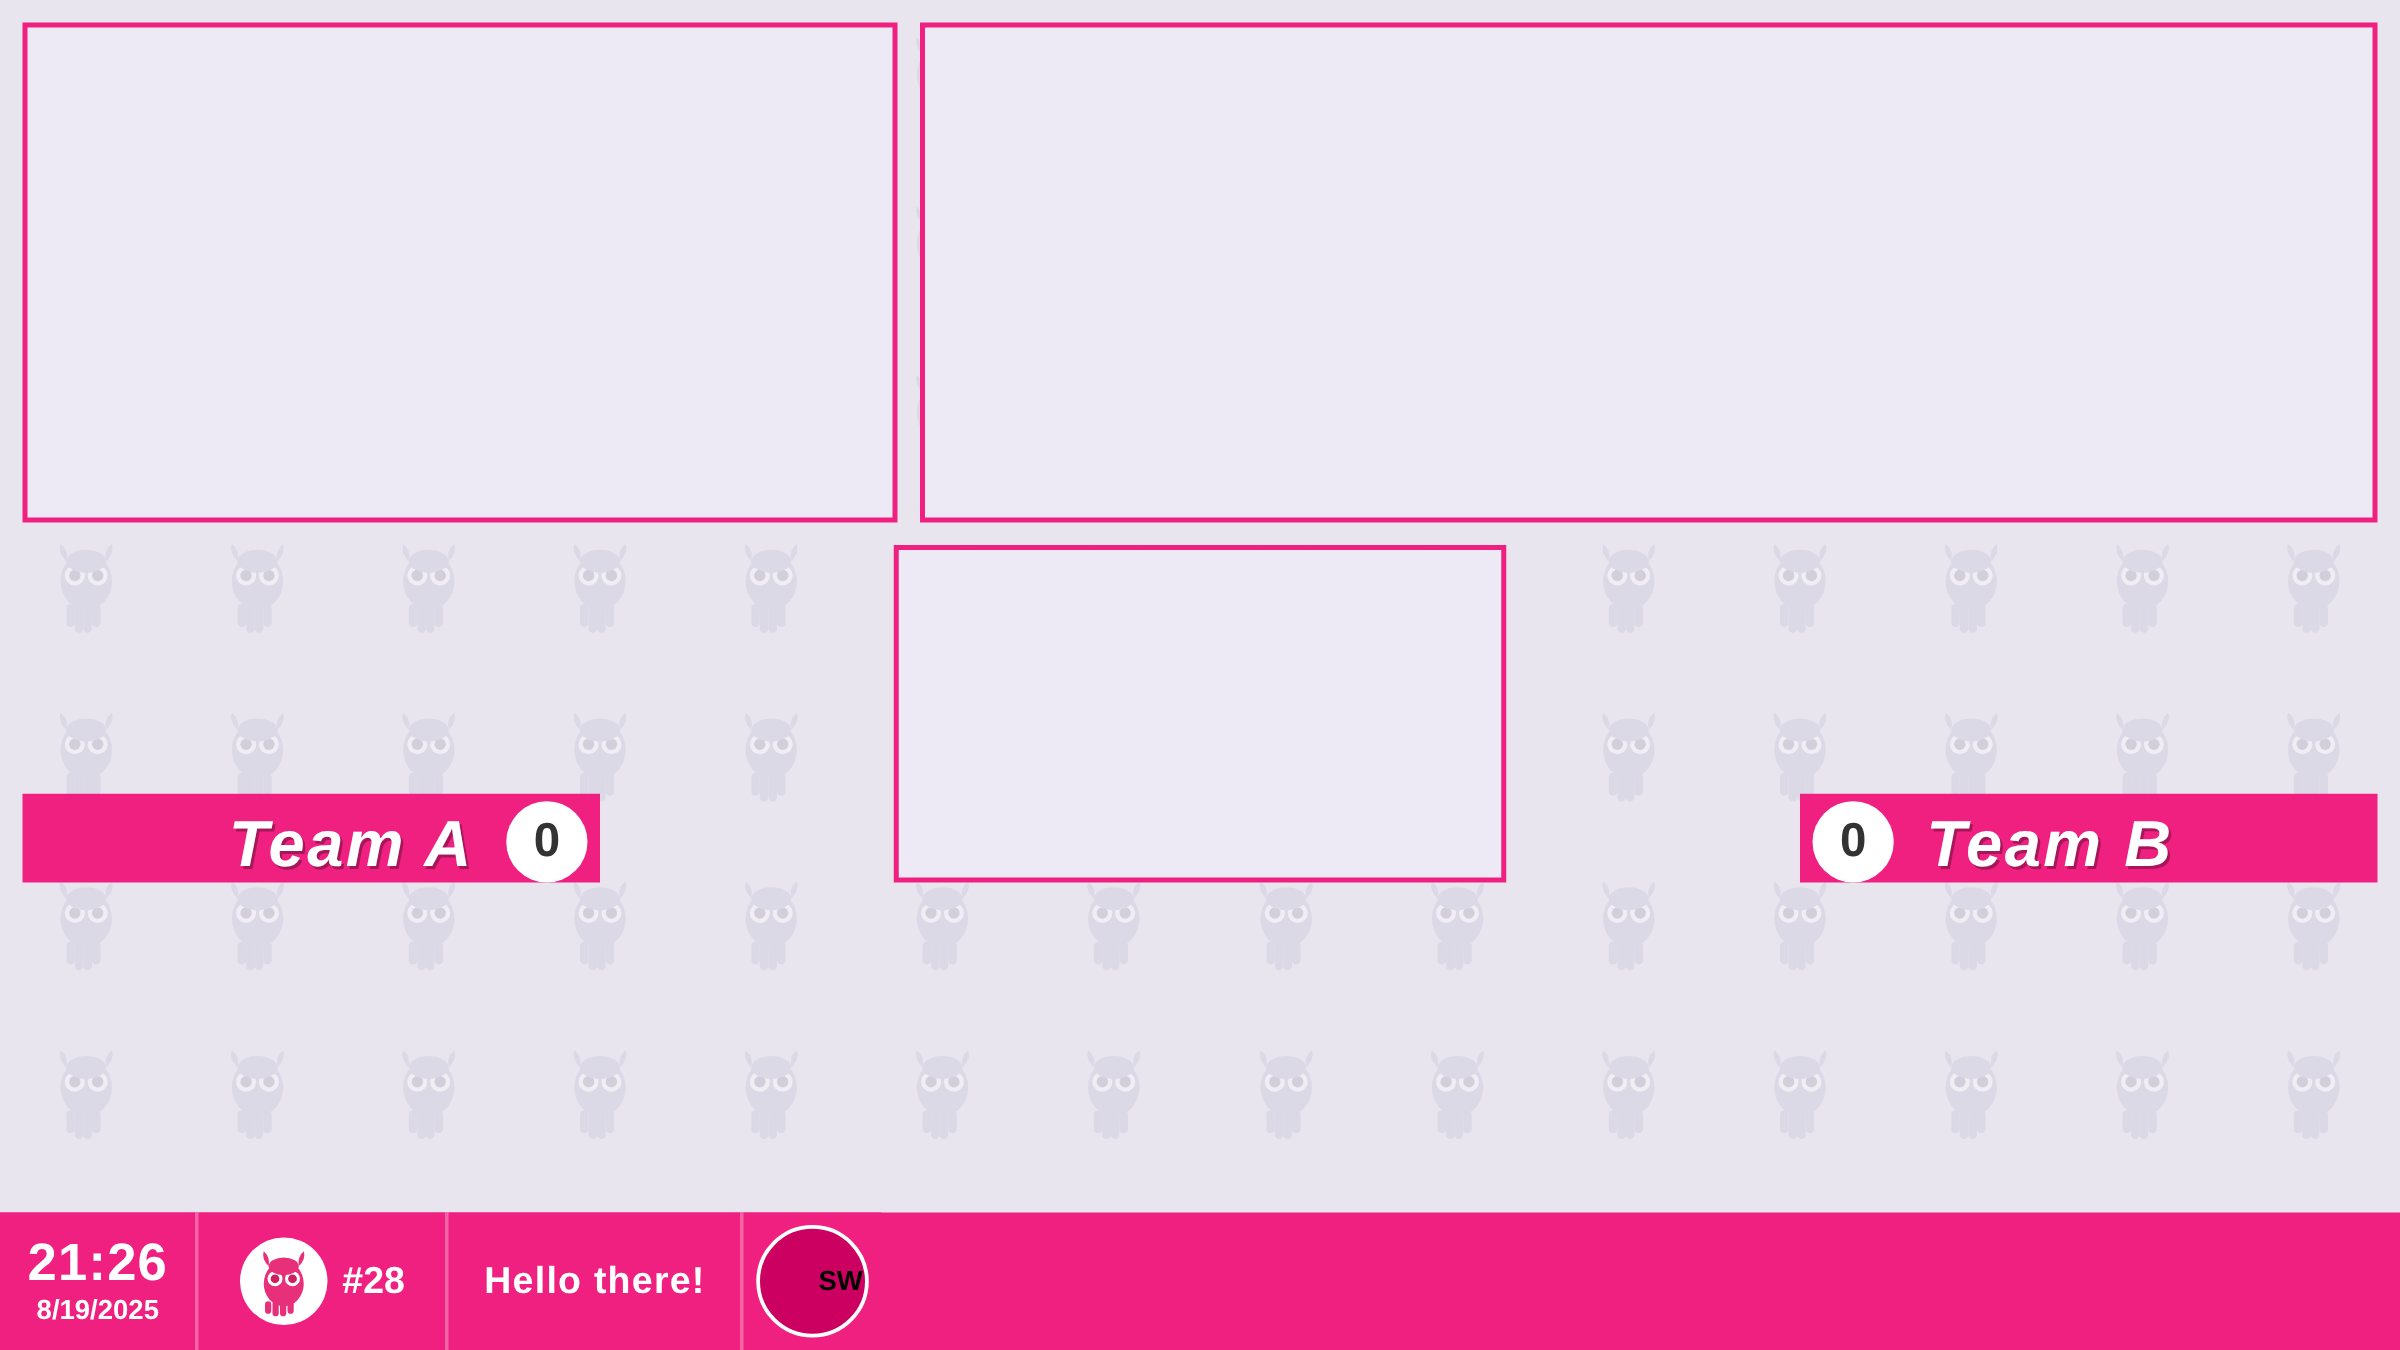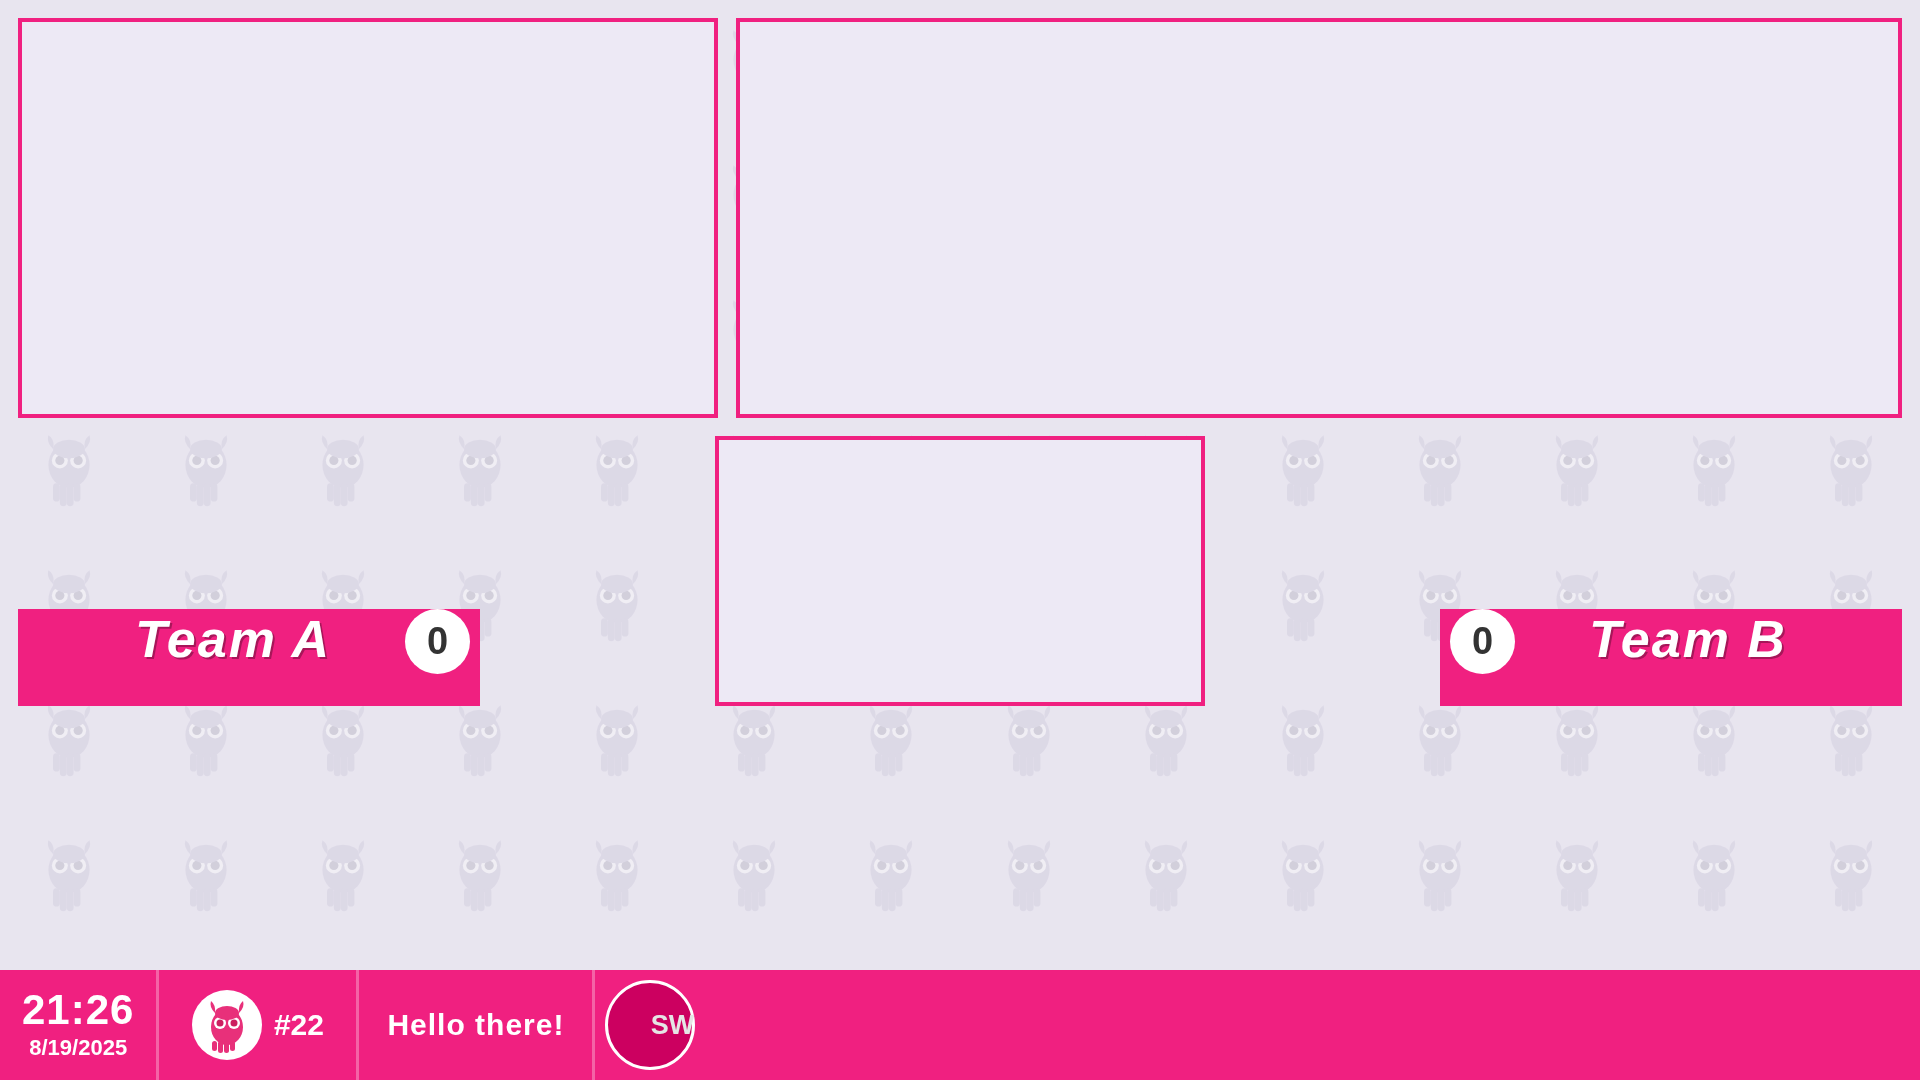--- a/index.html
+++ b/index.html
@@ -111,26 +111,25 @@
     .score-right {
       width: 480px;
       display: flex;
       flex-direction: column;
       justify-content: flex-end;
       padding-right: 18px;
     }
 
     
     .score-bar {
-      height: 97px;
+      height: 71px;
       background: #f02080;
       display: flex;
-      align-items: flex-start;
+      align-items: flex-end;
       border-radius: 0;
-      gap: 48px;
     }
 
     .score-bar-left {
       flex-direction: row;
       justify-content: flex-end;
     }
 
     .score-bar-right {
       flex-direction: row;
       justify-content: flex-start;
@@ -325,22 +324,22 @@
       border-radius: 50%;
       border: 3px solid white;
       background: #cc0060;
       display: flex;
       align-items: center;
       justify-content: center;
       position: relative;
     }
 
     .sw-text {
-      color: #e5e5e5;
-      font-size: 27px;
+      color: #000000;
+      font-size: 22px;
       font-weight: 900;
       font-family: 'Arial Black', sans-serif;
       margin-left: 44px;
     }
   </style>
 </head>
 <body>
 
 <div class="bg-pattern">
   <div class="squid-pattern">
@@ -2191,21 +2190,21 @@
         <circle cx="37" cy="28" r="3.5" fill="#cc2060"></circle>
         <rect x="15" y="46" width="5" height="10" rx="2.5" fill="#e8307a"></rect>
         <rect x="21" y="46" width="5" height="12" rx="2.5" fill="#e8307a"></rect>
         <rect x="27" y="46" width="5" height="12" rx="2.5" fill="#e8307a"></rect>
         <rect x="33" y="46" width="5" height="10" rx="2.5" fill="#e8307a"></rect>
         <ellipse cx="30" cy="18" rx="12" ry="7" fill="#e8307a"></ellipse>
         <path d="M18,18 Q12,12 14,6 Q19,10 18,18Z" fill="#e8307a"></path>
         <path d="M42,18 Q48,12 46,6 Q41,10 42,18Z" fill="#e8307a"></path>
       </svg>
     </div>
-    <span class="logo-text">#22</span>
+    <span class="logo-text">#28</span>
   </div>
 
 
   <div class="bottom-hello">
     <span class="hello-text">Hello there!</span>
   </div>
 
 
   <div class="bottom-sw">
     <div class="sw-circle">

